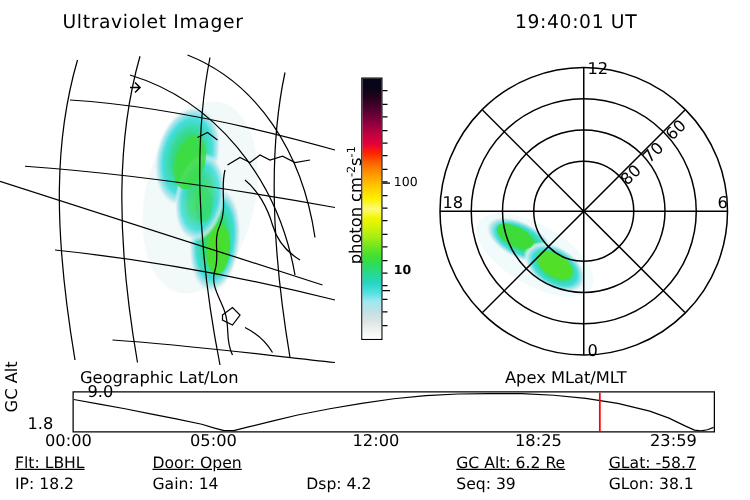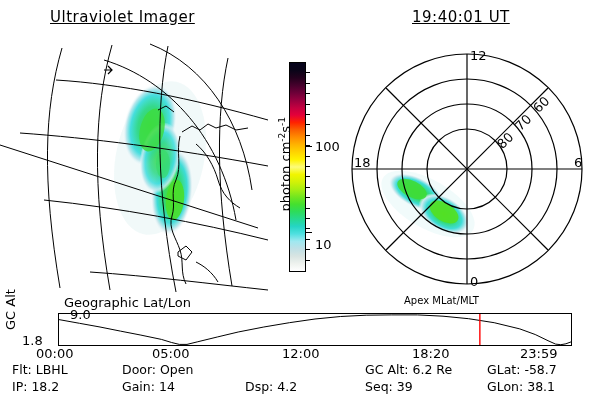--- a/index.html
+++ b/index.html
@@ -1,57 +1,57 @@
 <!DOCTYPE html>
 <html><head>
 <meta charset="utf-8">
 <style>
   html,body{margin:0;padding:0;background:#ffffff;}
   body{width:600px;height:400px;position:relative;overflow:hidden;
        font-family:"DejaVu Sans","Liberation Sans",sans-serif;color:#000;}
   .abs{position:absolute;}
   .hdr{top:8px;left:0;width:600px;height:24px;font-size:15px;letter-spacing:.5px;}
-  .hdr span{position:absolute;white-space:nowrap;text-decoration:underline;}
+  .hdr span{position:absolute;white-space:nowrap;}
   #hdr-title{left:50px;}
   #hdr-date{left:276px;}
   #hdr-time{left:412px;}
 
   
   #geo-panel{left:0;top:40px;width:270px;height:255px;}
   #geo-svg{display:block;}
 
   
   #cbar-panel{left:262px;top:52px;width:80px;height:240px;}
   #cbar-box{position:absolute;left:27px;top:10px;width:15px;height:208px;
             border:1px solid #000;box-sizing:content-box;}
   #cbar-grad{position:absolute;inset:0;}
   .cb-tick{position:absolute;left:44px;width:6px;height:1px;background:#000;}
-  .cb-lab{position:absolute;left:53px;font-size:13px;transform:translateY(-50%);white-space:nowrap;}
+  .cb-lab{position:absolute;left:53px;font-size:10px;transform:translateY(-50%);white-space:nowrap;}
   #cbar-axislabel{position:absolute;left:-62px;top:104px;width:170px;text-align:center;
       font-size:13px;transform:rotate(-90deg);white-space:nowrap;}
   #cbar-axislabel sup{font-size:9px;}
 
   
   #polar-panel{left:340px;top:42px;width:255px;height:255px;}
   #polar-svg{display:block;}
 
   
   #orbit-panel{left:0;top:296px;width:504px;height:62px;}
   #orbit-title-geo{position:absolute;left:64px;top:-1px;font-size:13px;white-space:nowrap;}
-  #orbit-title-apex{position:absolute;left:404px;top:-1px;font-size:10px;white-space:nowrap;}
+  #orbit-title-apex{position:absolute;left:404px;top:-1px;font-size:13px;white-space:nowrap;}
   #orbit-ylabel{position:absolute;left:-18px;top:6px;width:56px;text-align:center;
        font-size:13px;transform:rotate(-90deg);white-space:nowrap;}
   .oy{position:absolute;left:22px;font-size:13px;transform:translateY(-50%);}
   #orbit-box{position:absolute;left:58px;top:17px;width:512px;height:31px;border:1px solid #000;}
   .ox{position:absolute;top:50px;font-size:13px;white-space:nowrap;}
 
   
   #footer{left:0;top:362px;width:600px;height:38px;font-size:12.5px;}
   #footer .cell{position:absolute;white-space:nowrap;}
-  .r1{top:0;} .r2{top:17px;}
+  .r1{top:0;text-decoration:underline;} .r2{top:17px;}
   .c0{left:12px;} .c1{left:122px;} .c2{left:245px;} .c3{left:365px;} .c4{left:487px;}
 </style>
 </head>
 <body>
 
 <div class="abs hdr">
   <span id="hdr-title">Ultraviolet Imager</span>
   <span id="hdr-time">19:40:01 UT</span>
 </div>
 
@@ -125,21 +125,21 @@
   <div id="cbar-axislabel">
     <span>photon cm</span><sup>-2</sup><span>s</span><sup>-1</sup>
   </div>
   <div id="cbar-box">
     <div id="cbar-grad" style="background: linear-gradient(to top, rgb(255, 255, 255), rgb(238, 242, 238), rgb(216, 228, 226), rgb(191, 224, 230), rgb(159, 232, 240), rgb(79, 224, 224), rgb(37, 213, 196), rgb(38, 217, 143), rgb(45, 220, 90), rgb(69, 224, 46), rgb(116, 230, 31), rgb(168, 238, 18), rgb(210, 242, 7), rgb(242, 245, 0), rgb(253, 251, 122), rgb(255, 242, 0), rgb(255, 212, 0), rgb(255, 180, 0), rgb(255, 140, 0), rgb(250, 96, 0), rgb(255, 34, 0), rgb(228, 0, 58), rgb(194, 0, 64), rgb(151, 0, 63), rgb(109, 0, 56), rgb(70, 1, 44), rgb(35, 1, 29), rgb(10, 4, 24), rgb(6, 4, 28));"></div>
   </div>
   <div id="cbar-ticks">
       <div class="cb-tick" style="top: 94.24px;"></div>
       <div class="cb-lab" style="top: 94.24px;">100</div>
       <div class="cb-tick" style="top: 179.52px;"></div>
-      <div class="cb-lab" style="top: 192px;">10</div>
+      <div class="cb-lab" style="top: 165px; font-weight: bold;">10</div>
       <div class="cb-tick" style="top: 20.4px; width: 4px;"></div>
       <div class="cb-tick" style="top: 30.8px; width: 4px;"></div>
       <div class="cb-tick" style="top: 41.2px; width: 4px;"></div>
       <div class="cb-tick" style="top: 51.6px; width: 4px;"></div>
       <div class="cb-tick" style="top: 62px; width: 4px;"></div>
       <div class="cb-tick" style="top: 72.4px; width: 4px;"></div>
       <div class="cb-tick" style="top: 82.8px; width: 4px;"></div>
       <div class="cb-tick" style="top: 93.2px; width: 4px;"></div>
       <div class="cb-tick" style="top: 103.6px; width: 4px;"></div>
       <div class="cb-tick" style="top: 114px; width: 4px;"></div>
@@ -213,21 +213,21 @@
     </svg>
   </div>
   <div id="orbit-yticks">
       <div class="oy" style="top: 18px; margin-left: 48px;">9.0</div>
       <div class="oy" style="top: 44px; text-align: right;">1.8</div>
     </div>
   <div id="orbit-xticks">
       <div class="ox" style="left: 36px;">00:00</div>
       <div class="ox" style="left: 152px;">05:00</div>
       <div class="ox" style="left: 282px;">12:00</div>
-      <div class="ox" style="left: 412px;">18:20</div>
+      <div class="ox" style="left: 412px;">18:25</div>
       <div class="ox" style="left: 520px;">23:59</div>
     </div>
 </div>
 
 <div class="abs" id="footer">
     <div class="cell r1 c0">Flt: LBHL</div>
     <div class="cell r1 c1">Door: Open</div>
     <div class="cell r1 c3">GC Alt: 6.2 Re</div>
     <div class="cell r1 c4">GLat: -58.7</div>
     <div class="cell r2 c0">IP: 18.2</div>

